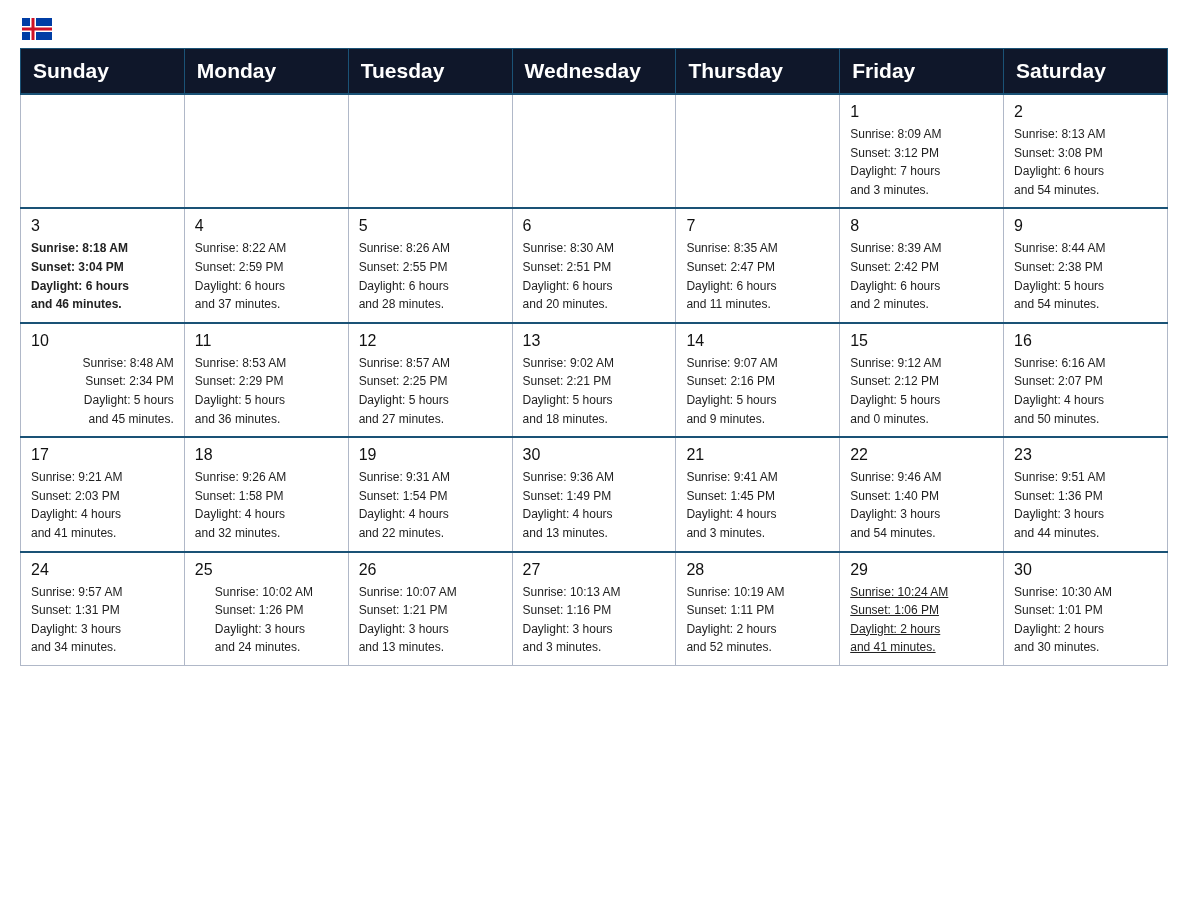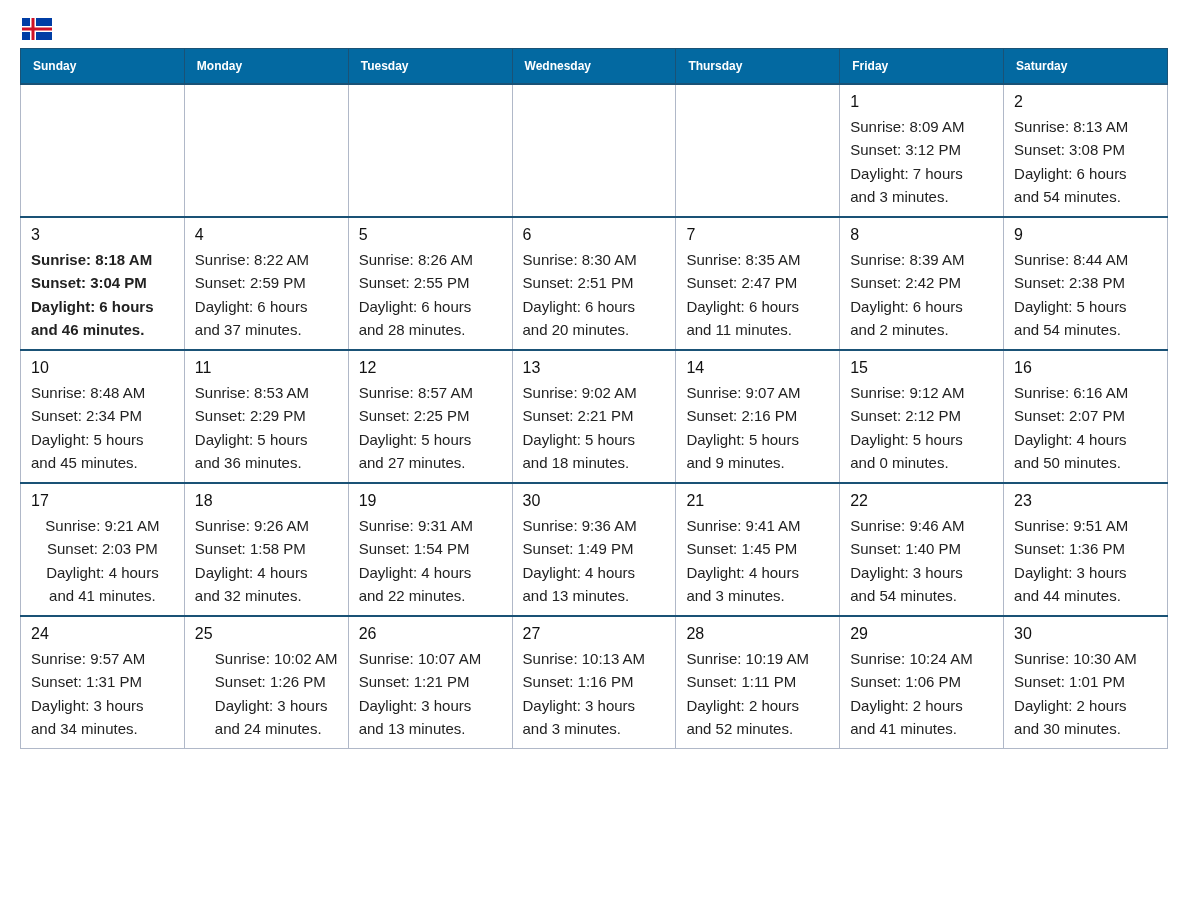--- a/index.html
+++ b/index.html
@@ -58,23 +58,23 @@
       font-size: 22px;
       color: #444;
       margin-top: 4px;
     }
     .calendar {
       width: 100%;
       border-collapse: collapse;
       margin-top: 8px;
     }
     .calendar th {
-      background: #0369a1;
+      background: #0f172a;
       color: #fff;
-      font-size: 12px;
+      font-size: 21px;
       font-weight: bold;
       padding: 10px 12px;
       text-align: left;
       border: 1px solid #1a5276;
     }
     .calendar td {
       vertical-align: top;
       padding: 8px 10px;
       border: 1px solid #b0b8c8;
       width: calc(100% / 7);
@@ -87,21 +87,21 @@
       border-top: 2px solid #1a5276;
     }
     .day-number {
       font-size: 16px;
       font-weight: normal;
       color: #111;
       display: block;
       margin-bottom: 4px;
     }
     .day-info {
-      font-size: 15px;
+      font-size: 12px;
       color: #222;
       line-height: 1.55;
     }
     .empty-cell {
       background: #f8f8f8;
     }
   </style>
 </head>
 <body>
 
@@ -211,21 +211,21 @@
           <span class="day-number">9</span>
           <div class="day-info" style="white-space: pre-line;">Sunrise: 8:44 AM
 Sunset: 2:38 PM
 Daylight: 5 hours
 and 54 minutes.</div>
         </td>
       </tr>
       <tr class="week-row">
         <td>
           <span class="day-number">10</span>
-          <div class="day-info" style="white-space: pre-line;">Sunrise: 8:48 AM
+          <div class="day-info" style="white-space: pre-line; text-align: right;">Sunrise: 8:48 AM
 Sunset: 2:34 PM
 Daylight: 5 hours
 and 45 minutes.</div>
         </td>
         <td>
           <span class="day-number">11</span>
           <div class="day-info" style="white-space: pre-line;">Sunrise: 8:53 AM
 Sunset: 2:29 PM
 Daylight: 5 hours
 and 36 minutes.</div>
@@ -262,21 +262,21 @@
           <span class="day-number">16</span>
           <div class="day-info" style="white-space: pre-line;">Sunrise: 6:16 AM
 Sunset: 2:07 PM
 Daylight: 4 hours
 and 50 minutes.</div>
         </td>
       </tr>
       <tr class="week-row">
         <td>
           <span class="day-number">17</span>
-          <div class="day-info" style="white-space: pre-line; text-align: center;">Sunrise: 9:21 AM
+          <div class="day-info" style="white-space: pre-line;">Sunrise: 9:21 AM
 Sunset: 2:03 PM
 Daylight: 4 hours
 and 41 minutes.</div>
         </td>
         <td>
           <span class="day-number">18</span>
           <div class="day-info" style="white-space: pre-line;">Sunrise: 9:26 AM
 Sunset: 1:58 PM
 Daylight: 4 hours
 and 32 minutes.</div>
@@ -348,21 +348,21 @@
         </td>
         <td>
           <span class="day-number">28</span>
           <div class="day-info" style="white-space: pre-line;">Sunrise: 10:19 AM
 Sunset: 1:11 PM
 Daylight: 2 hours
 and 52 minutes.</div>
         </td>
         <td>
           <span class="day-number">29</span>
-          <div class="day-info" style="white-space: pre-line;">Sunrise: 10:24 AM
+          <div class="day-info" style="white-space: pre-line; text-decoration: underline;">Sunrise: 10:24 AM
 Sunset: 1:06 PM
 Daylight: 2 hours
 and 41 minutes.</div>
         </td>
         <td>
           <span class="day-number">30</span>
           <div class="day-info" style="white-space: pre-line;">Sunrise: 10:30 AM
 Sunset: 1:01 PM
 Daylight: 2 hours
 and 30 minutes.</div>

